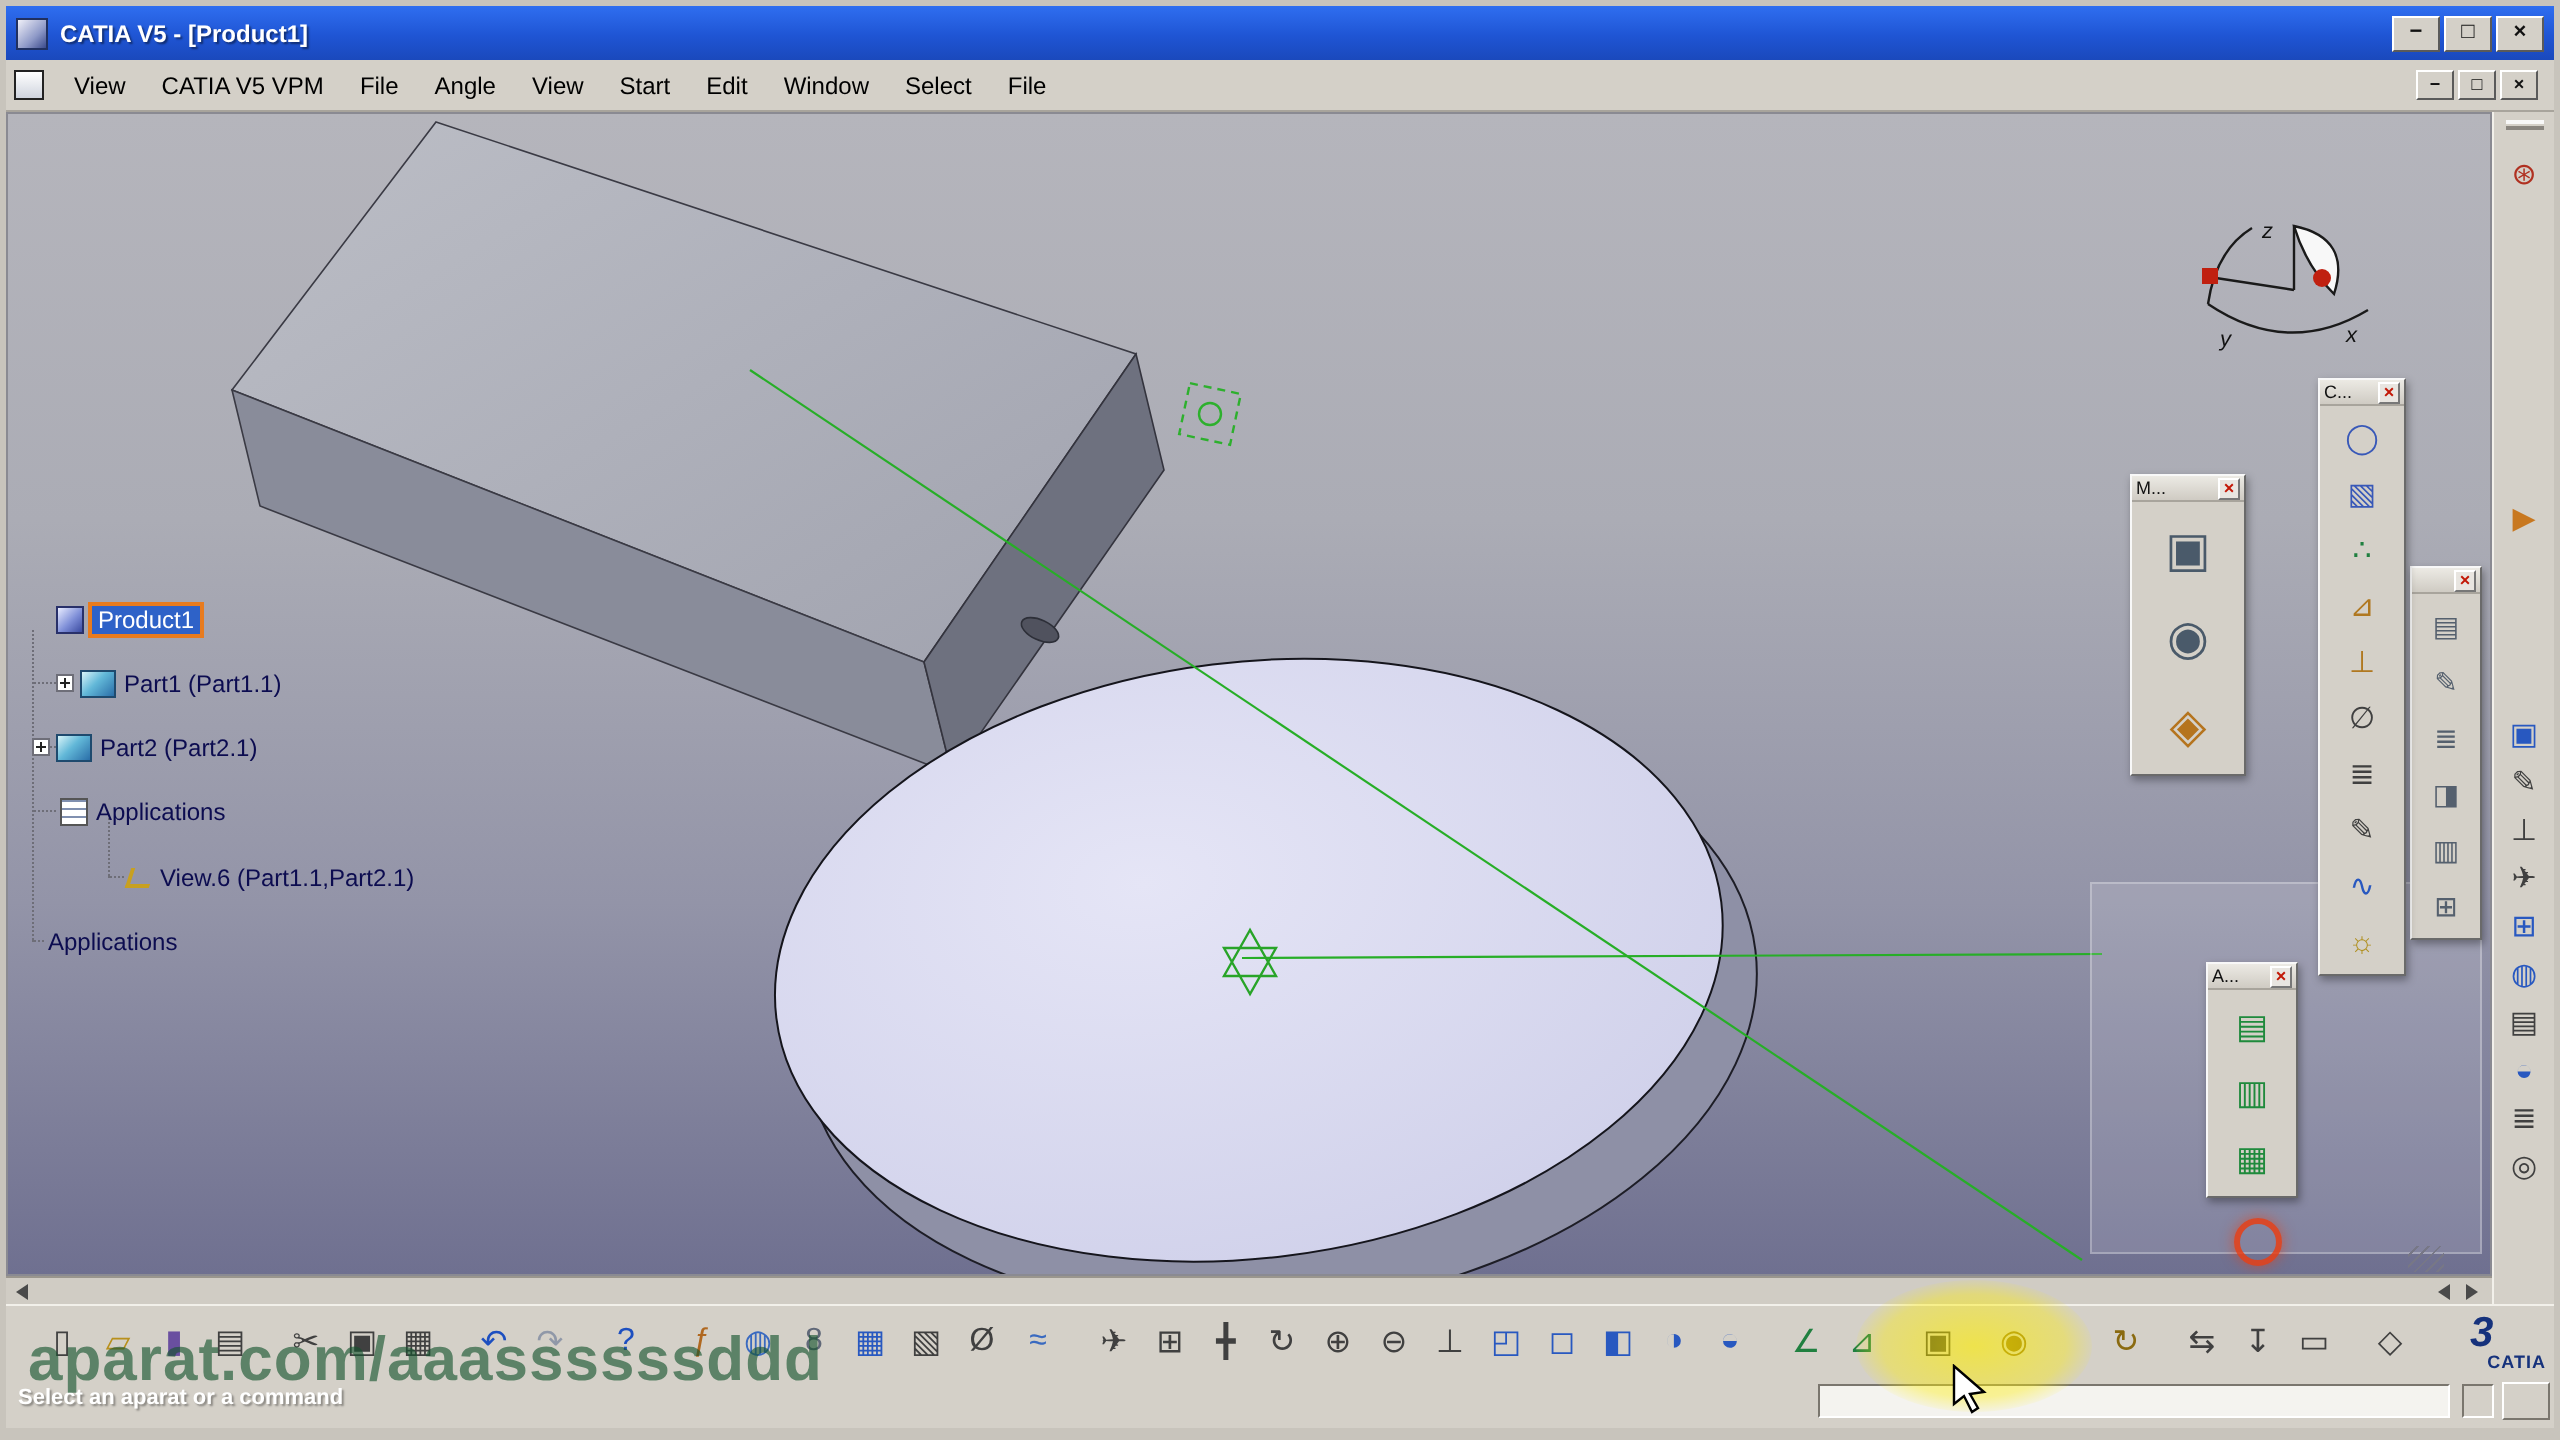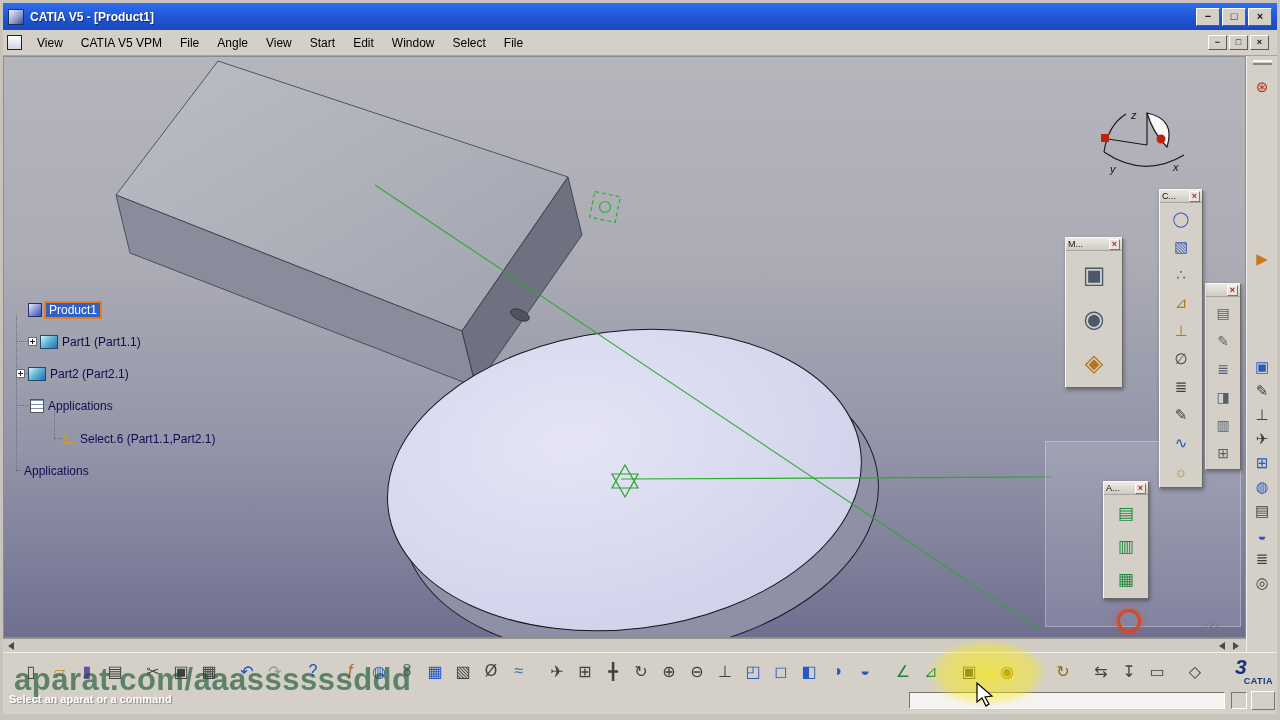--- a/index.html
+++ b/index.html
@@ -194,21 +194,21 @@
       <span class="expander"></span>
       <span class="ticon part"></span>
       <span class="tlabel">Part2 (Part2.1)</span>
     </div>
     <div class="trow" style="left:26px;top:340px">
       <span class="ticon constraints"></span>
       <span class="tlabel">Applications</span>
     </div>
     <div class="trow" style="left:60px;top:373px">
       <span class="ticon angle"></span>
-      <span class="tlabel">Select.6 (Part1.1,Part2.1)</span>
+      <span class="tlabel">View.6 (Part1.1,Part2.1)</span>
     </div>
     <div class="trow" style="left:16px;top:405px">
       <span class="tlabel">Applications</span>
     </div>
   </div>
 
   <div class="ghost abs"></div>
 
   <div class="palette abs" style="left:1061px;top:180px;width:58px">
     <div class="pal-title">

